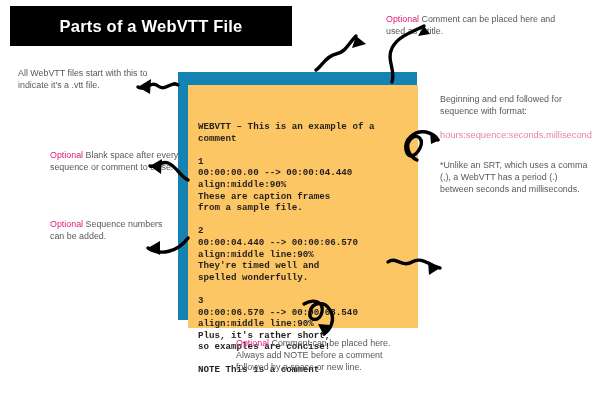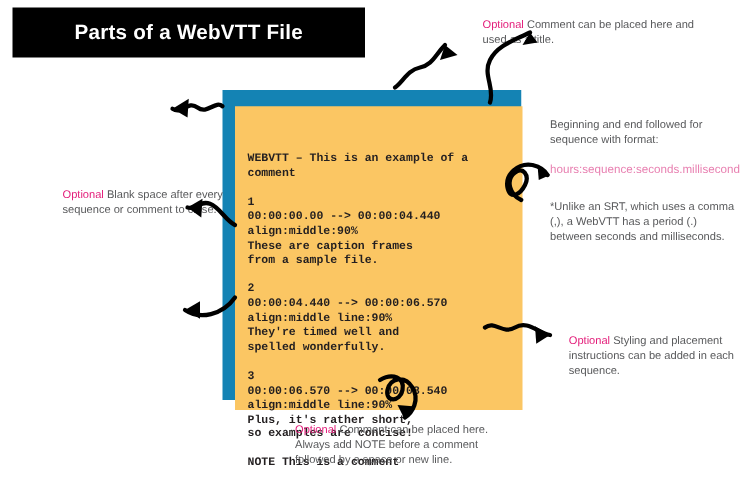--- a/index.html
+++ b/index.html
@@ -92,41 +92,44 @@
 Plus, it's rather short,
 so examples are concise!
 
 NOTE This is a comment</div>
   </div>
 
   <div class="note n-top">
     <span class="opt">Optional</span><span> Comment can be placed here and used as a title.</span>
   </div>
 
+  <div class="note n-left1">
+    <span>All WebVTT files start with this to indicate it's a .vtt file.</span>
+  </div>
 
   <div class="note n-left2">
     <span class="opt">Optional</span><span> Blank space after every sequence or comment to close.</span>
   </div>
 
+  <div class="note n-left3">
+    <span class="opt">Optional</span><span> Sequence numbers can be added.</span>
+  </div>
 
   <div class="note n-right1">
     <span>Beginning and end followed for sequence with format:</span>
   </div>
 
   <div class="note pink n-right-fmt">
     <span>hours:sequence:seconds.millisecond</span>
   </div>
 
   <div class="note n-right2">
     <span>*Unlike an SRT, which uses a comma (,), a WebVTT has a period (.) between seconds and milliseconds.</span>
   </div>
 
-  <div class="note n-right3">
-    <span class="opt">Optional</span><span> Styling and placement instructions can be added in each sequence.</span>
-  </div>
 
   <div class="note n-bottom">
     <span class="opt">Optional</span><span> Comment can be placed here. Always add NOTE before a comment followed by a space or new line.</span>
   </div>
 
   <svg class="arrows" viewBox="0 0 600 400">
     <g fill="none" stroke="#000000" stroke-width="3.4" stroke-linecap="round" stroke-linejoin="round">
 
       <path d="M316,70 C322,66 326,56 336,54 C346,52 348,44 356,36"></path>
 

